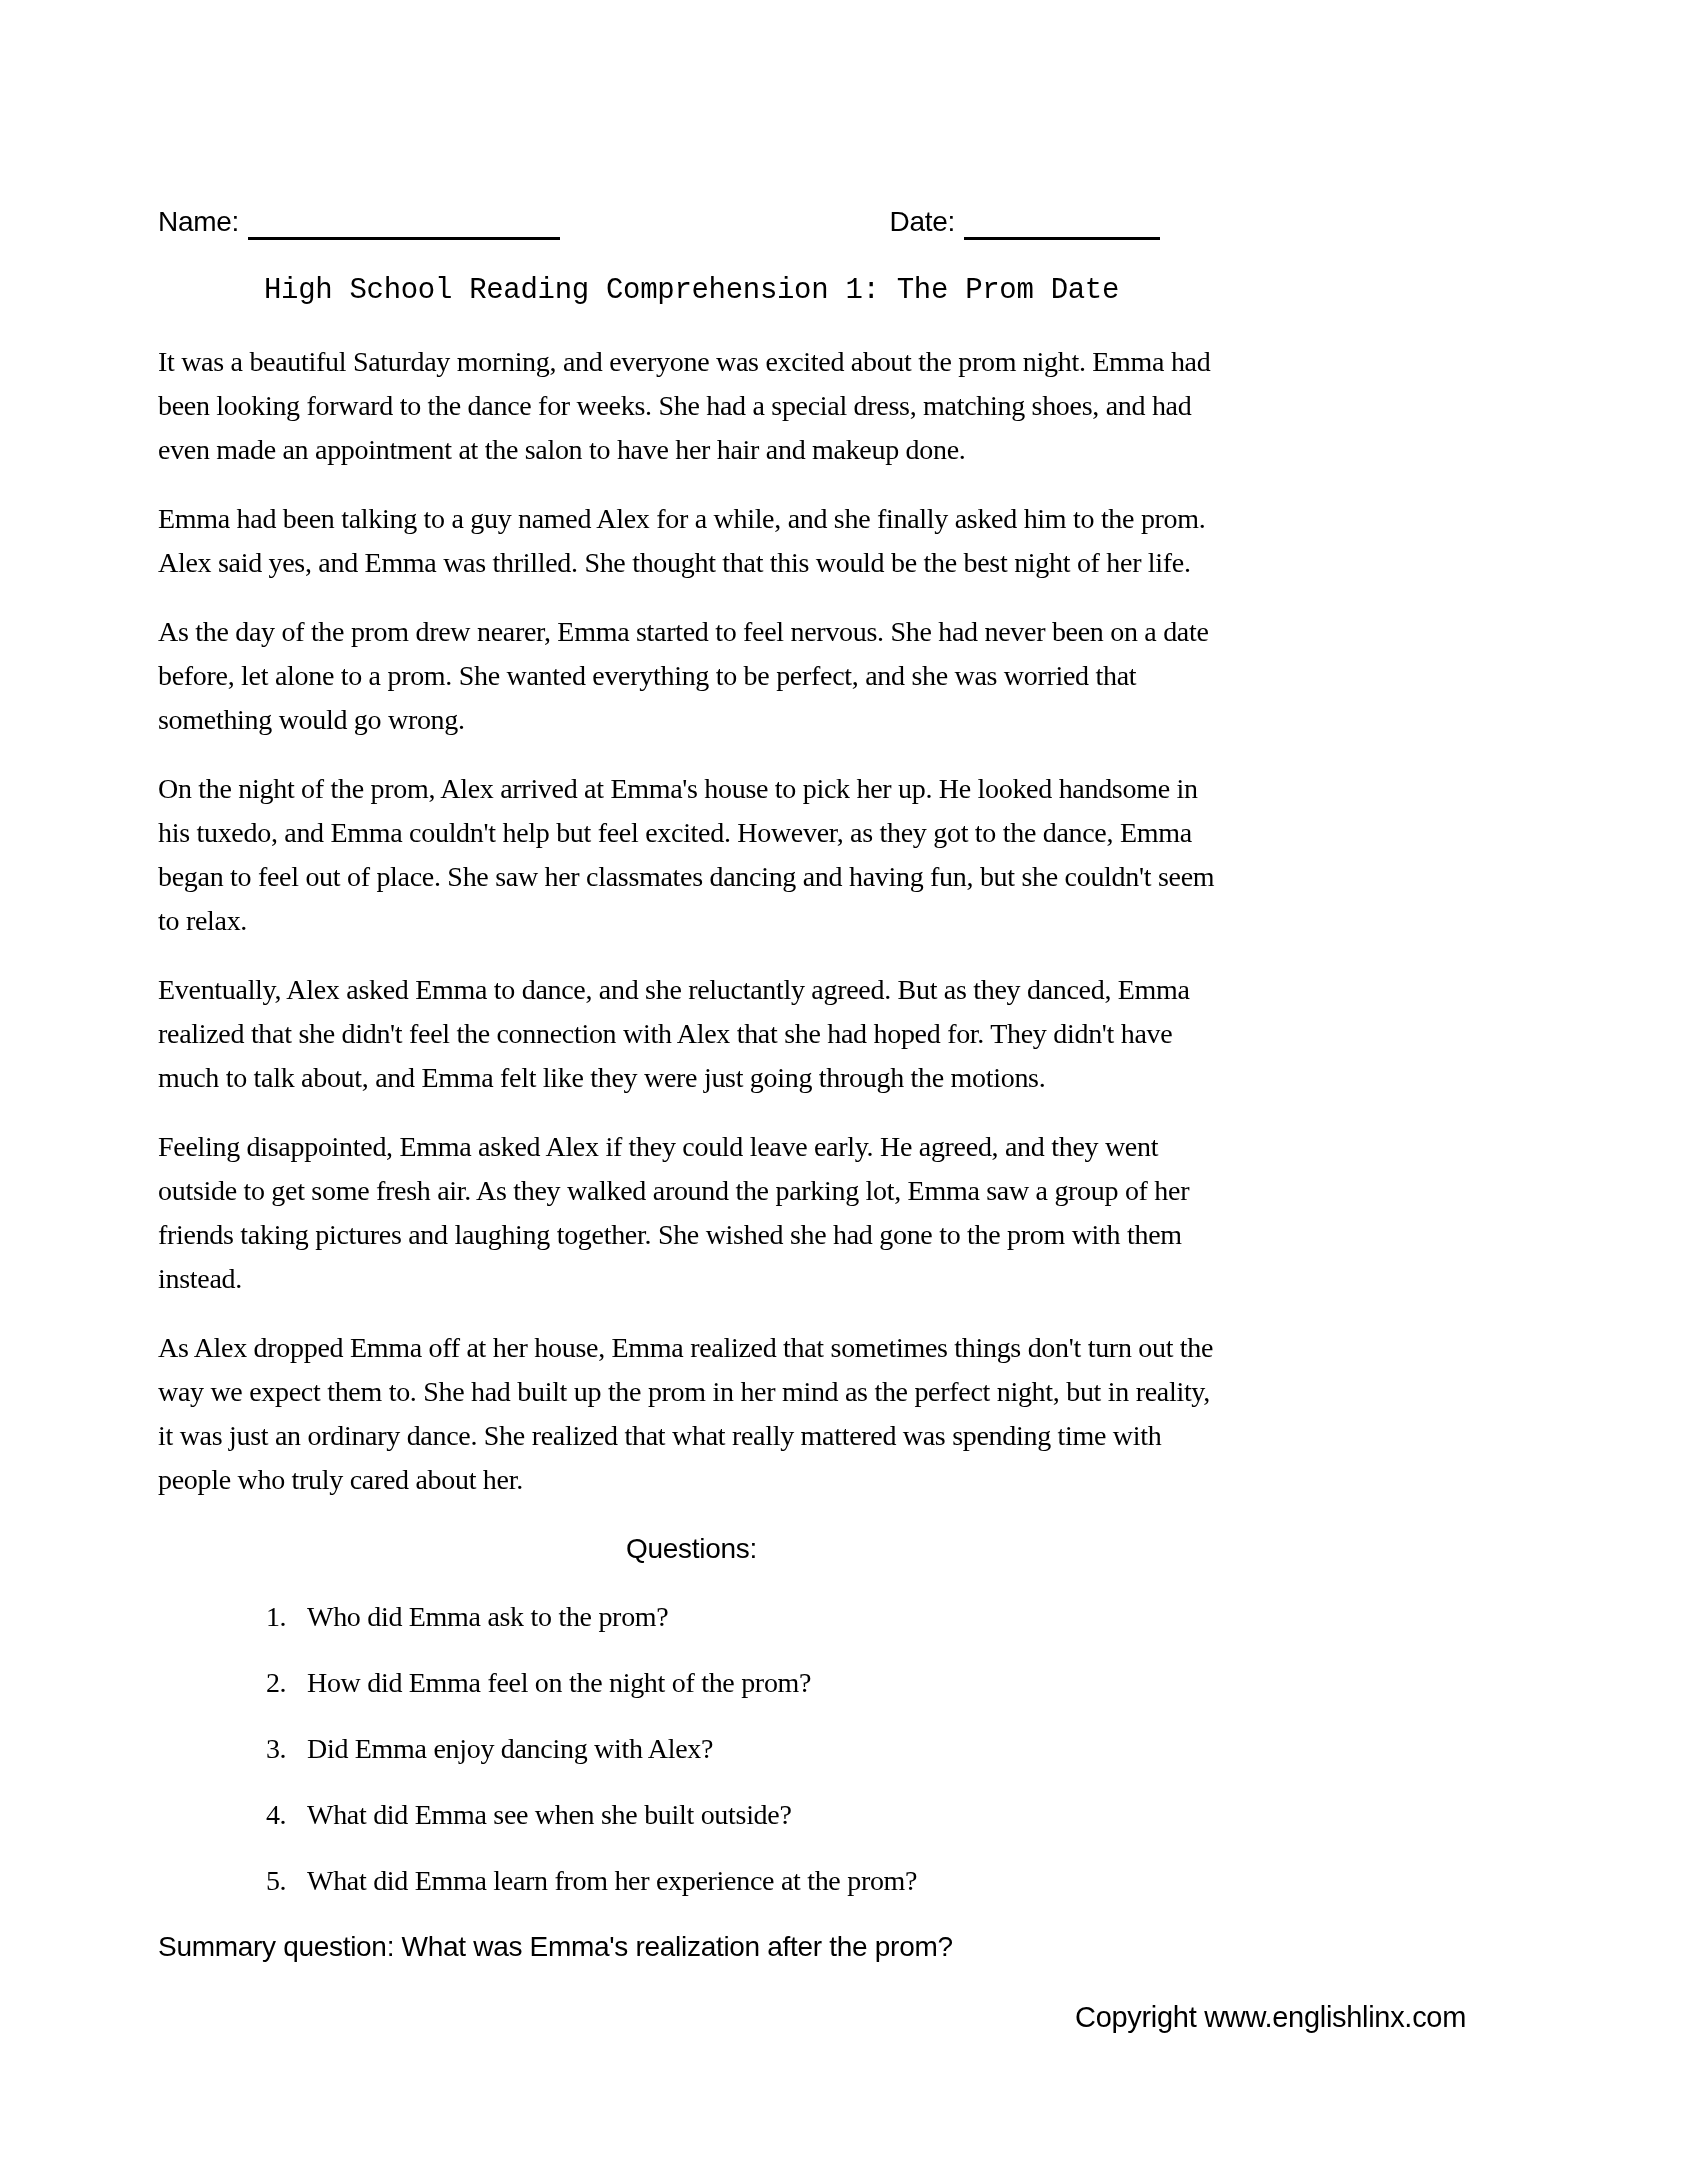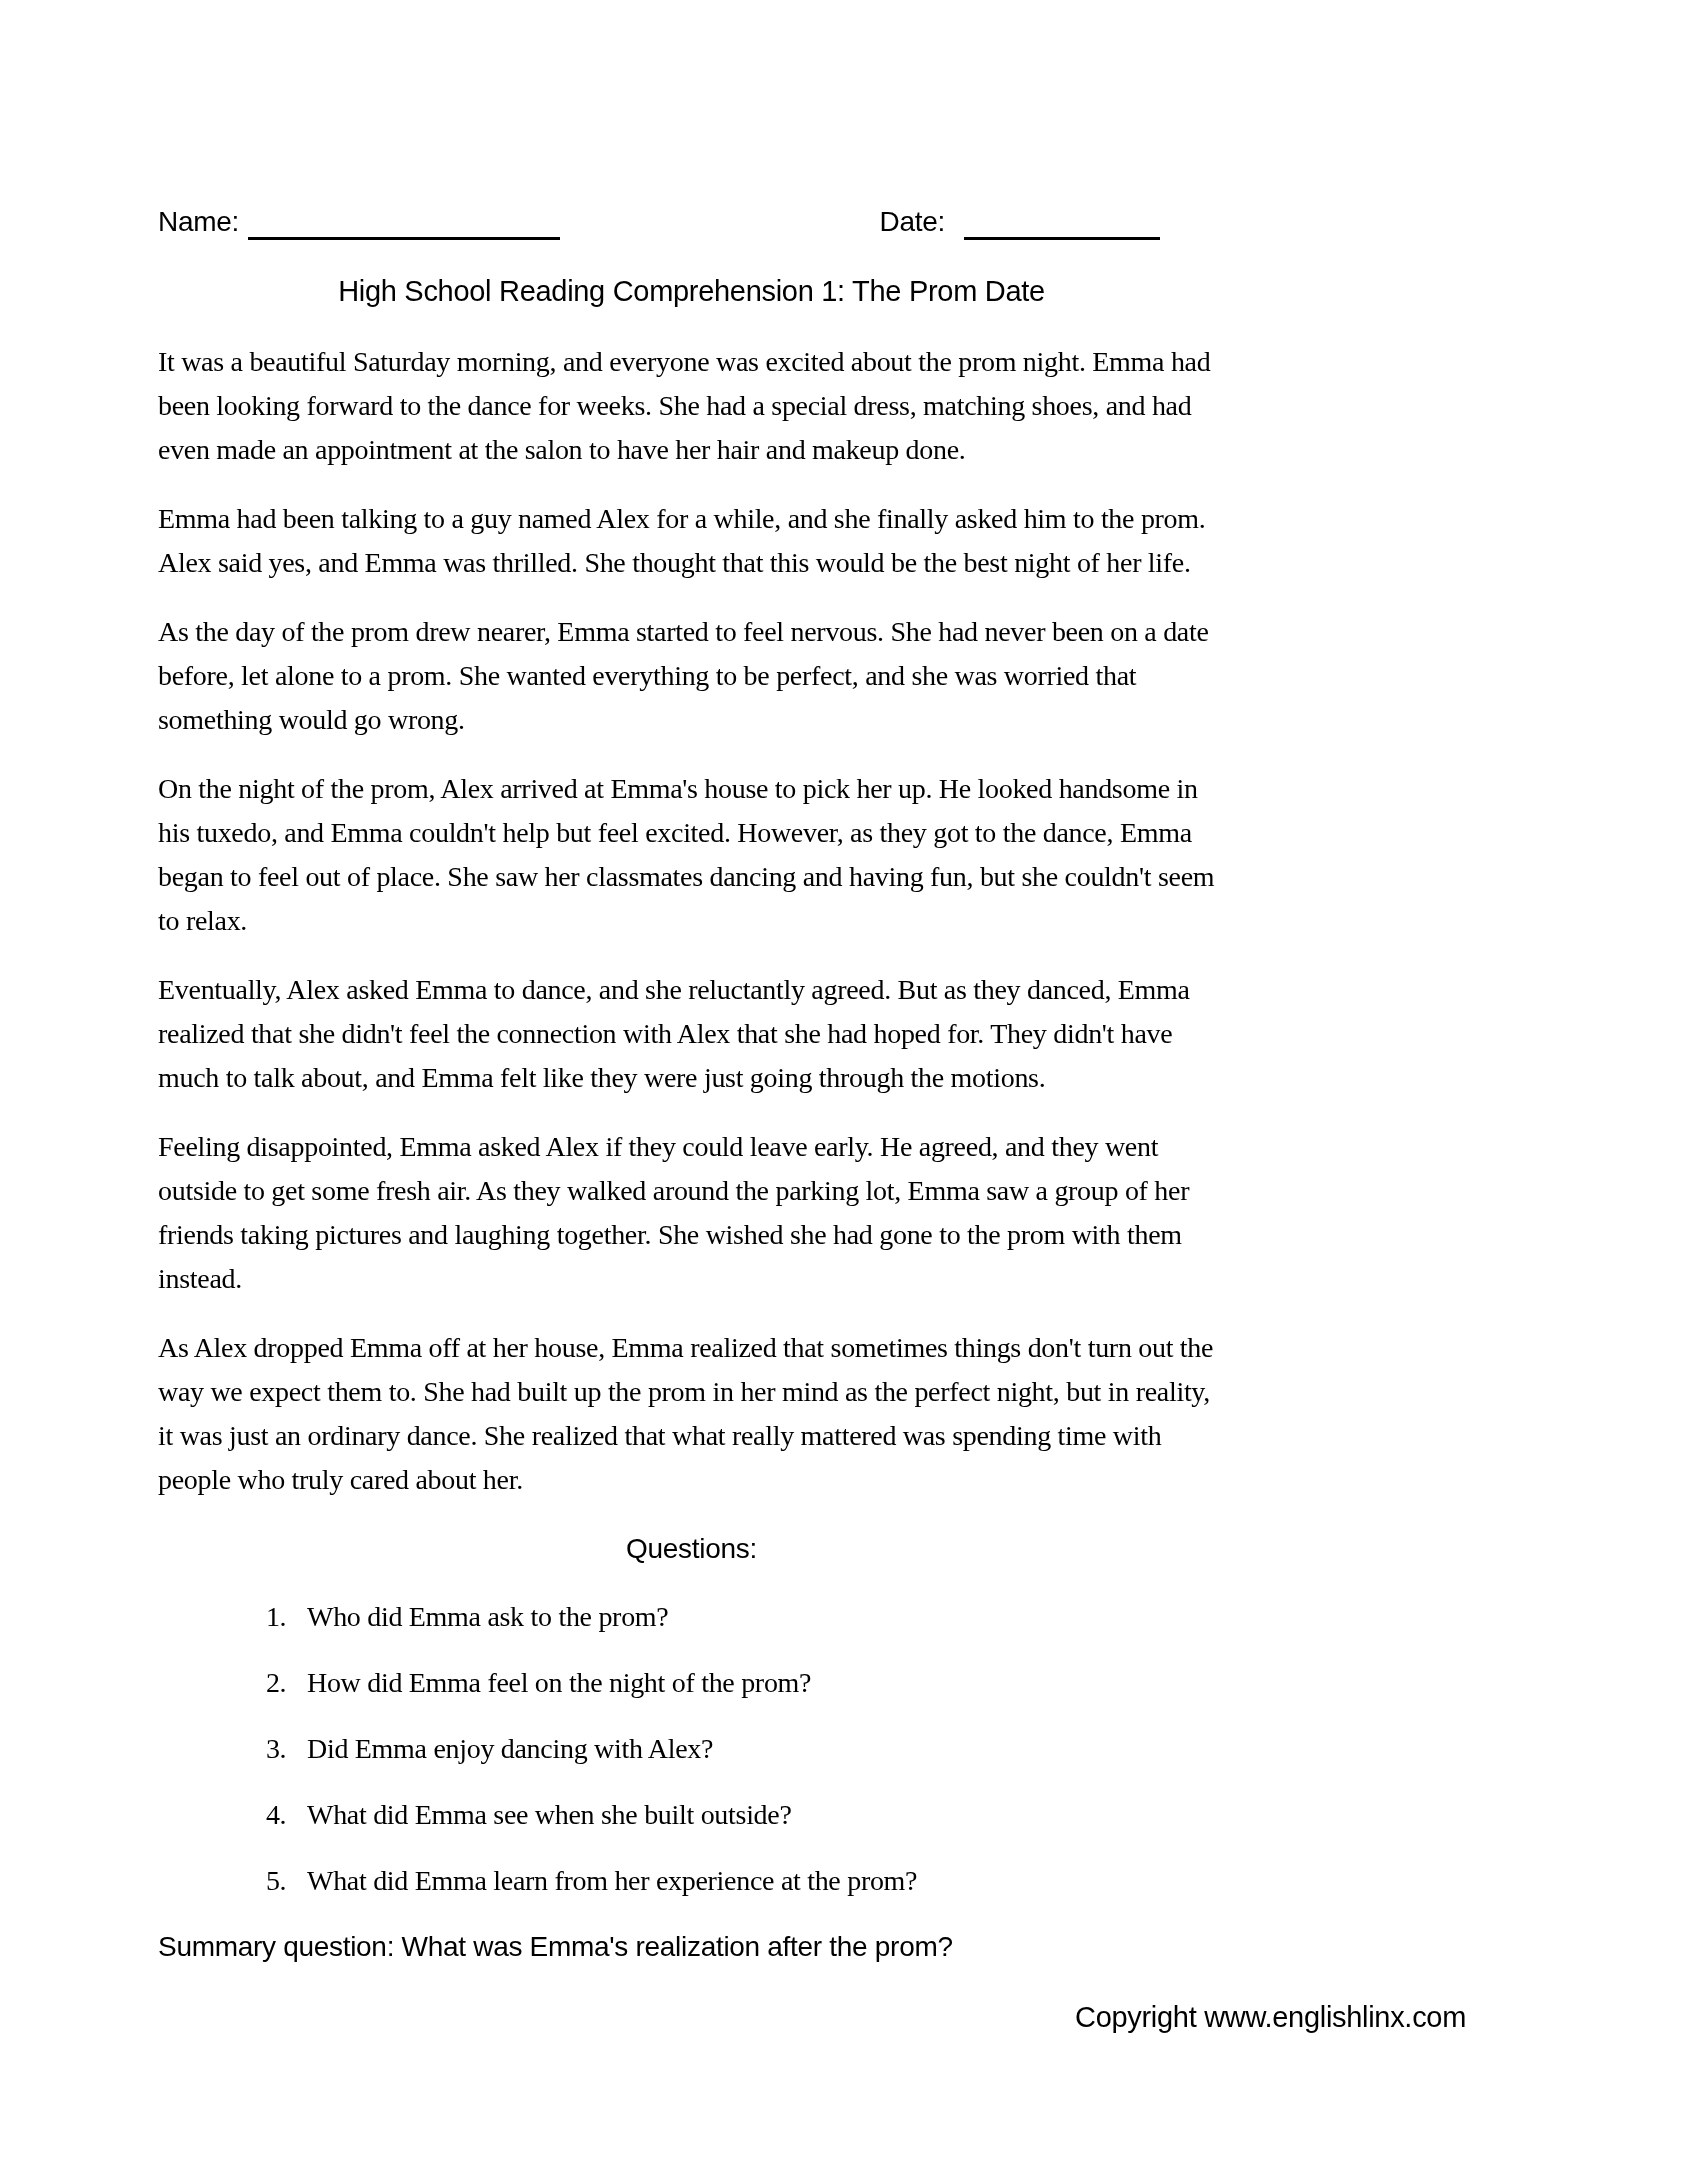--- a/index.html
+++ b/index.html
@@ -28,35 +28,35 @@
     align-items: flex-end;
   }
   .field {
     display: flex;
     align-items: flex-end;
     line-height: 36px;
   }
   .field-date {
     margin-left: auto;
     margin-right: 65px;
-    gap: 10px;
   }
   .blank-line {
     display: inline-block;
     border-bottom: 3px solid #000000;
     height: 33px;
   }
   .name-line { width: 312px; margin-left: 9px; }
   .date-line { width: 196px; margin-left: 9px; }
   .doc-title {
     text-align: center;
     font-size: 29px;
     font-weight: 400;
     line-height: 44px;
     margin: 29px 0 27px 0;
+    font-family: Liberation Mono, monospace;
   }
   p.story-par {
     margin: 0 0 25px 0;
     line-height: 44px;
     font-family: Liberation Serif, serif;
   }
   .questions-heading {
     margin: 0;
     line-height: 44px;
     text-align: center;

